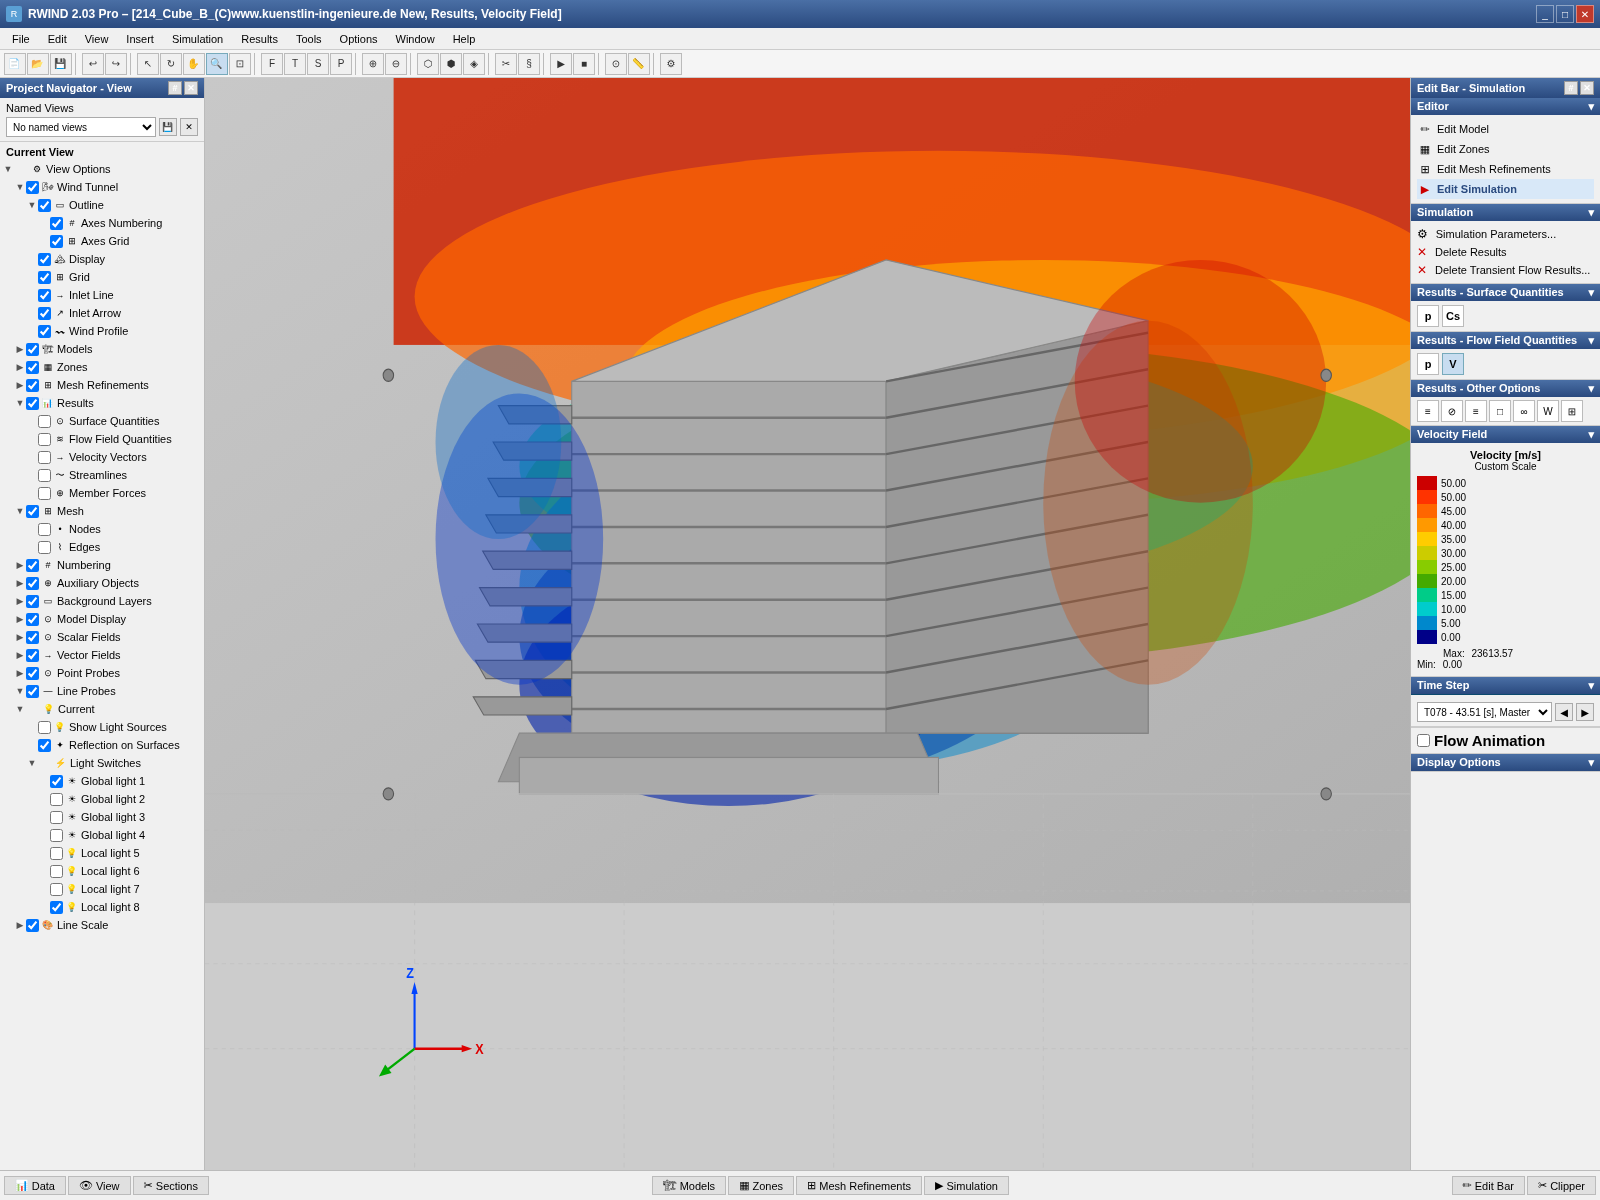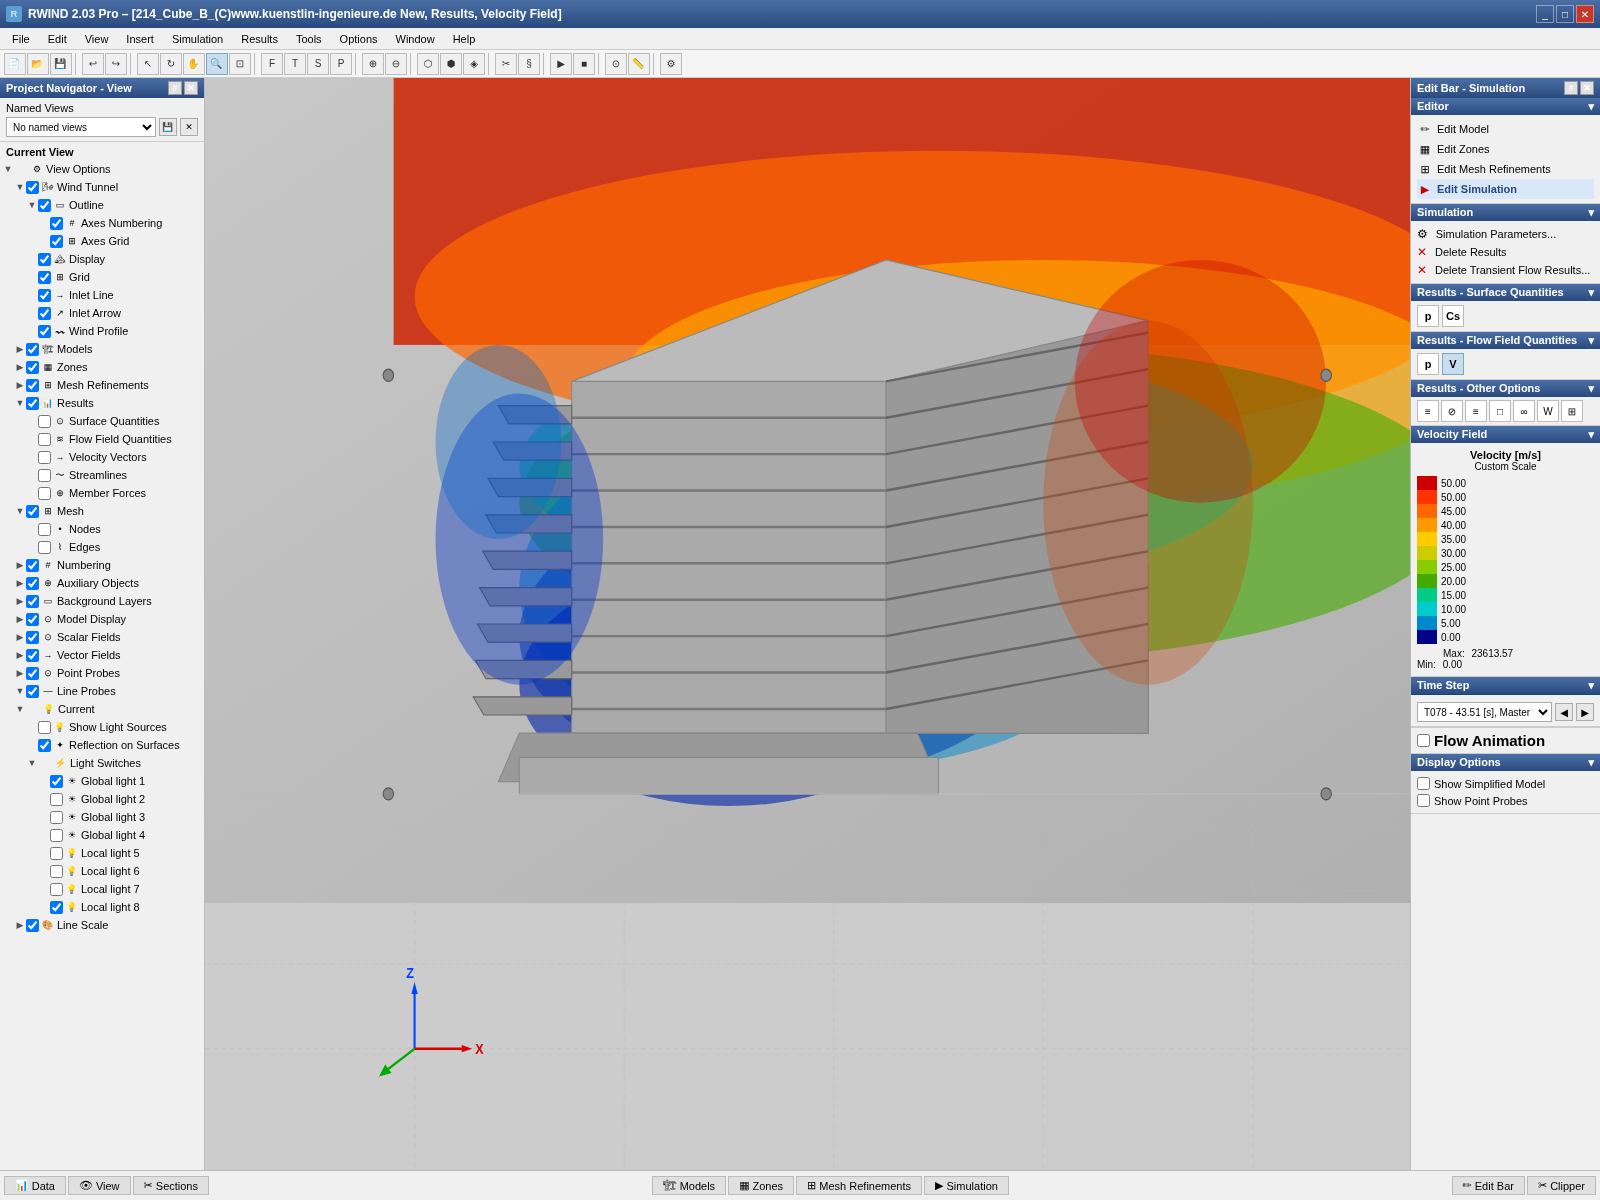--- a/index.html
+++ b/index.html
@@ -930,30 +930,20 @@
     <div class="flow-anim-row right-section">
       <input type="checkbox" style="">
       <span class="flow-anim-label">Flow Animation</span>
     </div>
 
     <div class="right-section">
       <div class="right-section-title">
         <span>Display Options</span>
         <span>▾</span>
       </div>
-      <div class="display-options">
-        <div class="display-option-row">
-          <input type="checkbox" style="">
-          <span class="display-option-label">Show Simplified Model</span>
-        </div>
-        <div class="display-option-row">
-          <input type="checkbox" style="">
-          <span class="display-option-label">Show Point Probes</span>
-        </div>
-      </div>
     </div>
 
   </div>
 </div>
 
 <div class="status-bar">
   <div class="status-left">
     <div class="status-tab">
       <span>📊</span>
       <span>Data</span>

